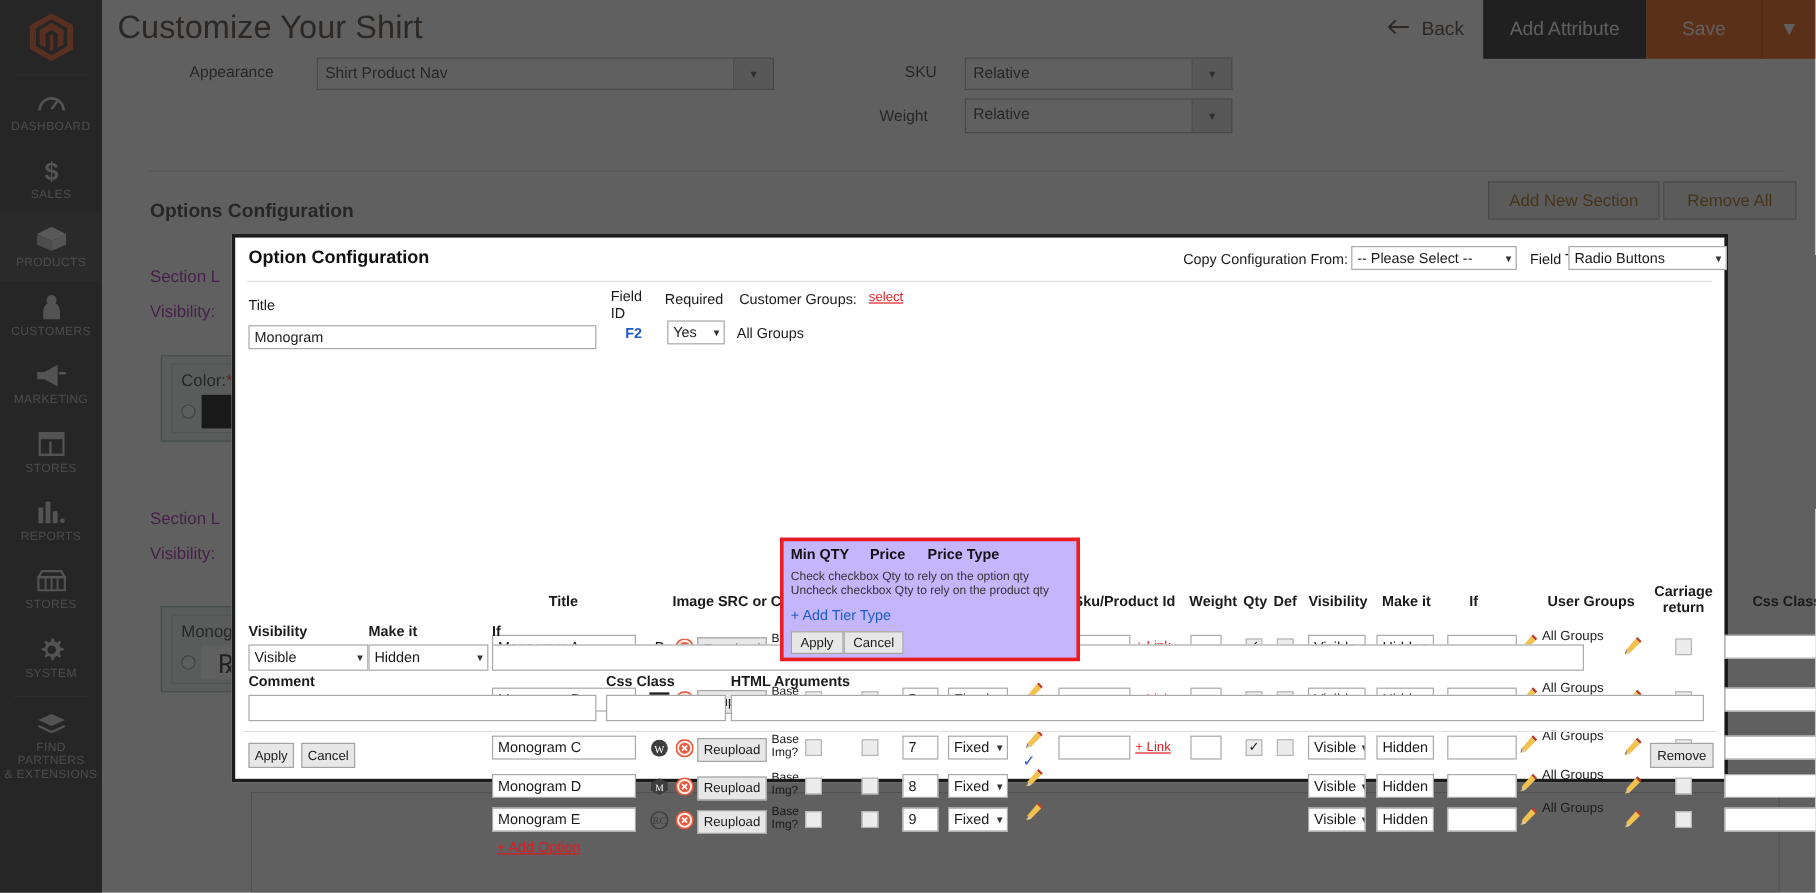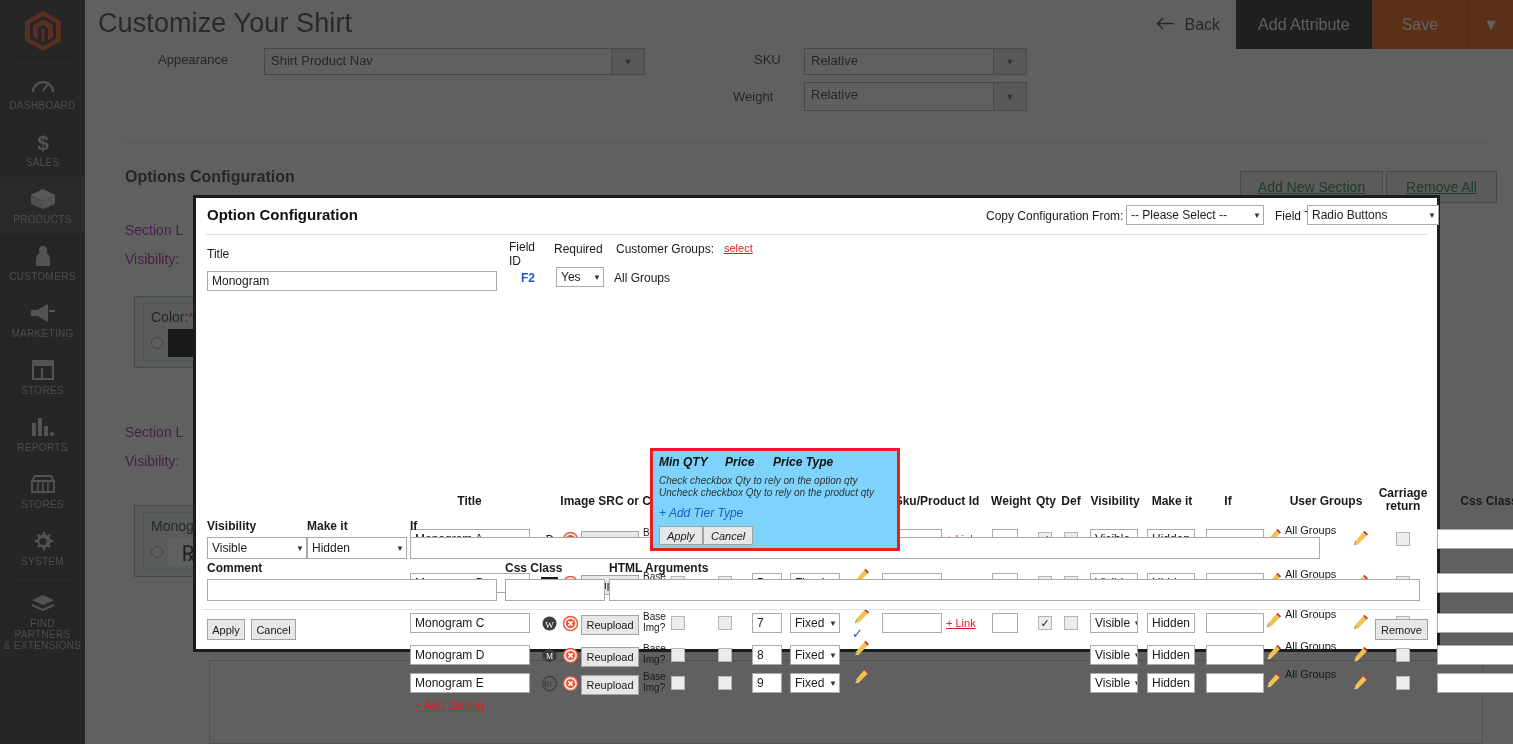--- a/index.html
+++ b/index.html
@@ -68,22 +68,22 @@
     position:absolute; width:33px; height:27px; border:1px solid #adadad; border-left:none;
     background:#e3e3e3; display:flex; align-items:center; justify-content:center;
     font-size:9px; color:#555;
   }
   #bg-hr { position:absolute; left:38px; right:25px; top:142px; height:1px; background:#e0e0e0; }
   #bg-optcfg {
     position:absolute; left:40px; top:168px; font-size:16px; color:#303030; font-weight:600;
   }
   .bg-sec-btn {
     position:absolute; height:32px; border:1px solid #adadad; background:#ececec;
-    font-size:14px; color:#15803d; display:flex; align-items:center; justify-content:center;
-    cursor:pointer; top:171px;text-decoration:underline;
+    font-size:14px; color:#a16207; display:flex; align-items:center; justify-content:center;
+    cursor:pointer; top:151px;
   }
   .bg-sectext { position:absolute; font-size:14px; color:#a21caf; }
   .bg-smallsel {
     position:absolute; width:33px; height:22px; border:1px solid #c2c2c2; background:#f1f1f1;
     display:flex; align-items:center; justify-content:center; font-size:8px; color:#666;
   }
   .bg-optbox {
     position:absolute; border:1px solid #9fb4b4; background:#e7efee; padding:6px 8px;
   }
   .bg-optbox .inner { border:1px solid #c3d4d3; padding:5px 7px; height:100%; }
@@ -146,21 +146,21 @@
 
   .pencil { position:absolute; width:16px; height:16px; cursor:pointer; }
   .delx { position:absolute; width:15px; height:15px; cursor:pointer; }
   .checkmark { position:absolute; color:#2b54c6; font-size:13px; line-height:1; }
   .allgroups { position:absolute; font-size:11px; color:#1a1a1a; }
   .swatchimg { position:absolute; width:17px; height:15px; }
 
   
   #tier-popup {
     position:absolute; left:650px; top:448px; width:250px; height:103px;
-    background:#7dd3fc; border:3px solid #ee1c20; z-index:20; overflow:hidden;font-style:italic;
+    background:#c4b5fd; border:3px solid #ee1c20; z-index:20; overflow:hidden;
   }
   #tier-popup .hdr { position:absolute; top:4px; font-size:12px; font-weight:bold; color:#111; }
   #tier-popup .note { position:absolute; left:6px; font-size:10px; color:#333; line-height:12px; }
   #tier-popup .addtier { position:absolute; left:6px; top:55px; font-size:12px; color:#1c5dc4; cursor:pointer; }
   #tier-popup .tbtn {
     position:absolute; top:75px; height:19px; border:1px solid #a3a3a3; background:#e7e7e7;
     font-size:11px; display:flex; align-items:center; justify-content:center; cursor:pointer;
     padding:0 7px; color:#1a1a1a;
   }
 </style>

